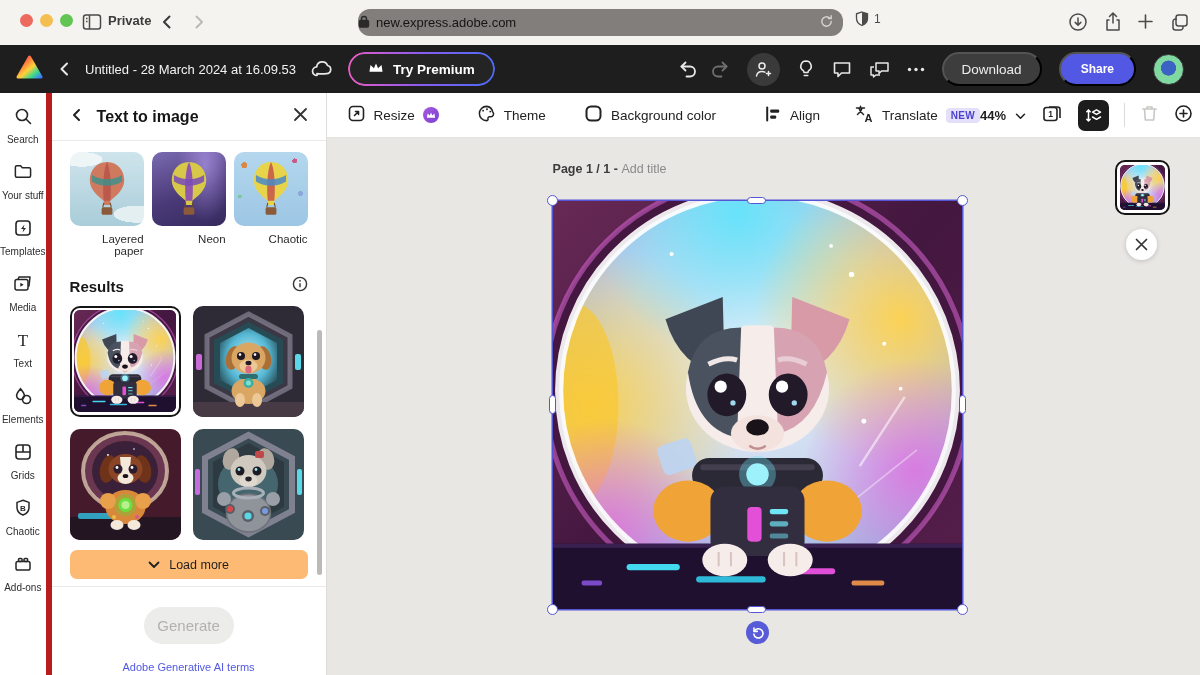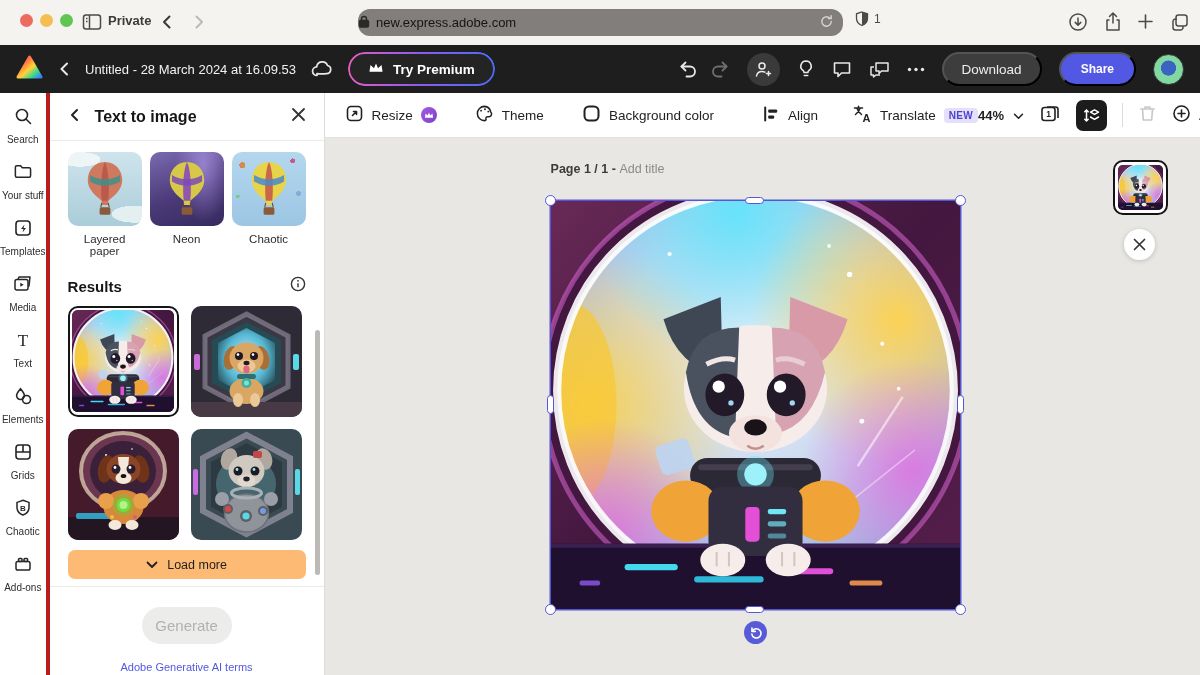--- a/index.html
+++ b/index.html
@@ -26,36 +26,36 @@
   .undo-redo { display:flex; gap:12px; }
   .dim { color:#6f6f6f; }
   .person-circle { width:33px; height:33px; border-radius:50%; background:#3a3a3a; display:flex; align-items:center; justify-content:center; color:#ececec; }
   .btn-download { height:34px; padding:0 18px; border-radius:17px; background:#3d3d3d; color:#ededed; font-size:13.5px; font-weight:400; display:flex; align-items:center; }
   .btn-share { height:34px; padding:0 20px; border-radius:17px; background:#5258e4; color:#fff; font-size:12px; font-weight:700; display:flex; align-items:center; }
   .avatar { width:31px; height:31px; border-radius:50%; background:radial-gradient(circle at 50% 45%, #3b63c4 0 34%, #7fd9a0 36% 100%); border:1px solid #444; }
 
   
   .app { display:flex; height:582px; }
 
-  .rail { width:62px; background:#fff; border-right:4px solid #b91c1c; padding-top:4px; display:flex; flex-direction:column; }
+  .rail { width:62px; background:#fff; border-right:6px solid #b91c1c; padding-top:4px; display:flex; flex-direction:column; }
   .rail-item { height:56px; display:flex; flex-direction:column; align-items:center; justify-content:center; gap:4px; color:#262626; }
   .rail-item span.lbl { font-size:10px; color:#2e2e2e; }
 
   .panel { width:275px; background:#fff; border-right:1px solid #dedcd9; position:relative; }
   .panel-header { height:48px; display:flex; align-items:center; padding:0 18px; gap:14px; border-bottom:1px solid #eceae7; }
   .panel-title { font-size:16px; font-weight:700; color:#161616; }
   .panel-close { margin-left:auto; color:#333; }
   .styles-row { display:flex; gap:8px; padding:11px 18px 0; }
   .style-item { width:74px; }
   .thumb { width:74px; height:74px; border-radius:10px; position:relative; overflow:hidden; }
   .thumb svg.balloon-svg { position:absolute; left:50%; top:50%; transform:translate(-50%,-52%); }
   .thumb-layered { background:radial-gradient(ellipse 34px 12px at 16% 10%, #eef5f7 60%, transparent 61%), radial-gradient(ellipse 38px 14px at 90% 84%, #e4eff2 60%, transparent 61%), linear-gradient(180deg,#cfe4ec,#a9cdd9); }
   .thumb-neon { background:radial-gradient(ellipse 40px 80px at 72% 18%, rgba(195,170,255,.55), transparent 70%), linear-gradient(160deg,#7a6ab0 0%,#4a3a78 55%,#352a5e 100%); }
   .thumb-chaotic { background:radial-gradient(circle 5px at 14% 18%, #d8894a 60%, transparent 62%), radial-gradient(circle 4px at 82% 12%, #c85a8a 60%, transparent 62%), radial-gradient(circle 4px at 90% 56%, #8aa8d8 60%, transparent 62%), radial-gradient(circle 3px at 8% 60%, #7ac89a 60%, transparent 62%), linear-gradient(180deg,#b4d7ee,#9cc6e4); }
-  .style-lbl { font-size:11.5px; color:#2c2c2c; text-align:center; margin-top:7px; }
+  .style-lbl { font-size:11.5px; color:#2c2c2c; text-align:right; margin-top:7px; }
   .results-head { display:flex; align-items:center; padding:19px 18px 10px; }
   .results-title { font-size:15px; font-weight:700; color:#161616; }
   .info-icon { margin-left:auto; color:#333; }
   .results-grid { display:flex; flex-wrap:wrap; gap:12px 12px; padding:0 18px; width:275px; }
   .result { width:111px; height:111px; border-radius:10px; overflow:hidden; position:relative; }
   .result svg { display:block; width:100%; height:100%; }
   .result.selected { border:2.5px solid #151515; padding:2px; background:#fff; }
   .result.selected .sel-inner { width:102px; height:102px; border-radius:6px; overflow:hidden; }
   .load-more { margin:10px 18px 0; height:29px; border-radius:7px; background:#fdba74; display:flex; align-items:center; justify-content:center; gap:9px; font-size:12.5px; color:#1f1f1f; }
   .panel-footer { position:absolute; left:0; right:0; top:493px; border-top:1px solid #eceae7; text-align:center; padding-top:20px; }

